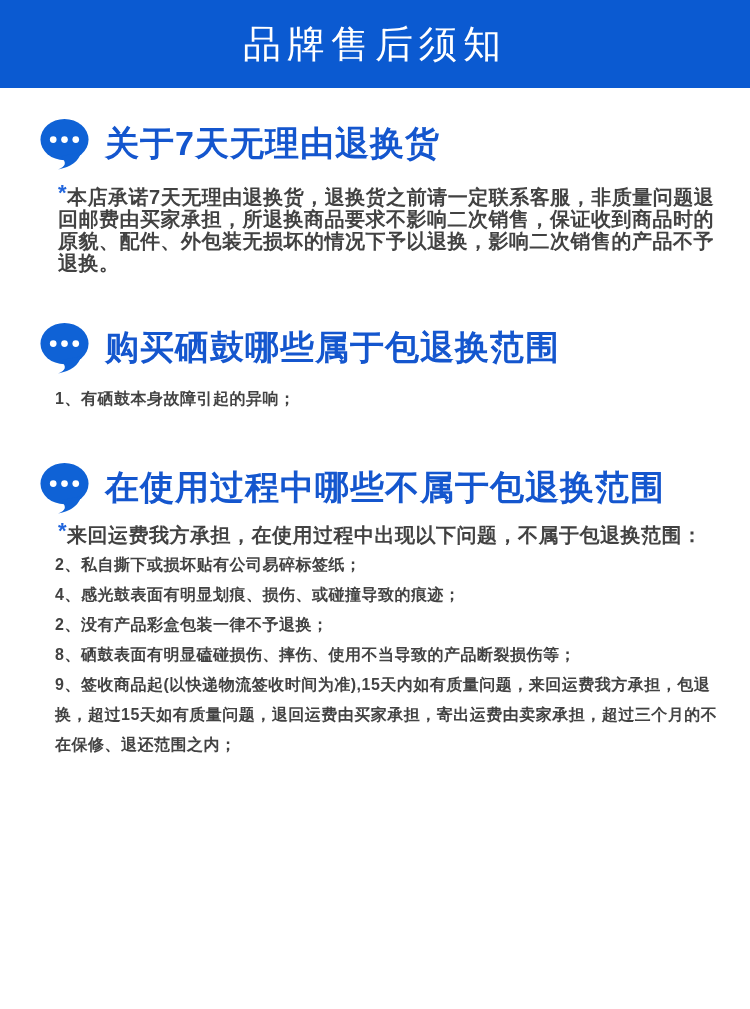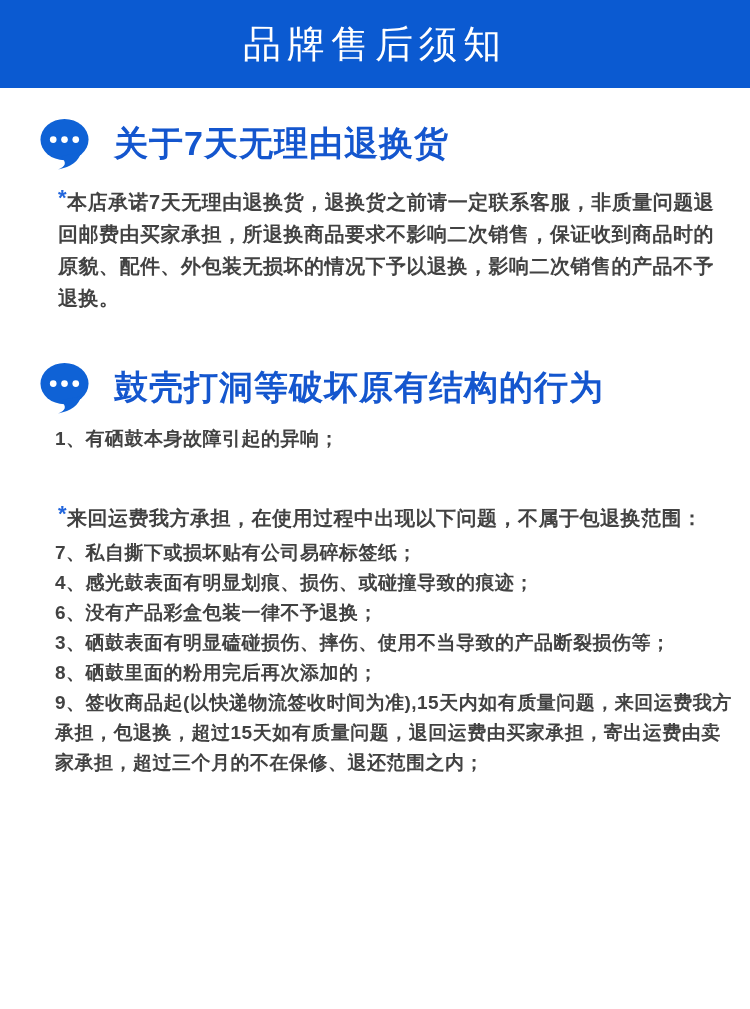--- a/index.html
+++ b/index.html
@@ -28,21 +28,21 @@
     margin: 0;
     color: #ffffff;
     font-size: 38px;
     font-weight: 400;
     letter-spacing: 6px;
   }
   
   .sec-head {
     display: flex;
     align-items: center;
-    gap: 25px;
+    gap: 16px;
     padding-left: 40px;
     height: 52px;
   }
   .bubble {
     display: inline-flex;
     width: 49px;
     height: 51px;
     color: var(--icon, #0f62d6);
     flex: 0 0 auto;
   }
@@ -52,39 +52,39 @@
     color: var(--heading, #1456ce);
     font-size: 34px;
     font-weight: 700;
     letter-spacing: 1px;
     white-space: nowrap;
   }
   
   .intro {
     margin: 14px 26px 0 58px;
     font-size: 20px;
-    line-height: 32px;
+    line-height: 22px;
     font-weight: 700;
     color: var(--body, #424242);
     letter-spacing: 0.5px;
   }
   .star {
     color: var(--accent, #2266dd);
     font-weight: 700;
     font-size: 22px;
     position: relative;
     top: -4px;
   }
   .star.sp { margin-right: 8px; }
   
   .items {
     list-style: none;
     margin: 8px 18px 0 55px;
     padding: 0;
-    font-size: 19px;
+    font-size: 16px;
     line-height: 30px;
     font-weight: 700;
     color: var(--body, #424242);
     letter-spacing: 0.5px;
   }
   .items li { margin: 0; }
   
   .s1 { margin-top: 30px; }
   .s1 .intro { margin-top: 16px; }
   .s2 { margin-top: 48px; }
@@ -123,33 +123,44 @@
     <div class="sec-head">
       <span class="bubble">
         <svg viewBox="0 0 49 52" xmlns="http://www.w3.org/2000/svg" aria-hidden="true">
           <ellipse cx="24.5" cy="21" rx="24.5" ry="21" fill="currentColor"></ellipse>
           <path d="M21 38 C27 45 26 48 18 51.5 C31.5 49 39 43 41.5 34 Z" fill="currentColor"></path>
           <circle cx="13" cy="21" r="3.4" fill="#ffffff"></circle>
           <circle cx="24.5" cy="21" r="3.4" fill="#ffffff"></circle>
           <circle cx="36" cy="21" r="3.4" fill="#ffffff"></circle>
         </svg>
       </span>
-      <h2>鼓壳打洞等破坏原有结构的行为</h2>
+      <h2>购买硒鼓哪些属于包退换范围</h2>
     </div>
     <ul class="items">
       <li>1、有硒鼓本身故障引起的异响；</li>
     </ul>
   </section>
 
   <section class="sec s3">
+    <div class="sec-head">
+      <span class="bubble">
+        <svg viewBox="0 0 49 52" xmlns="http://www.w3.org/2000/svg" aria-hidden="true">
+          <ellipse cx="24.5" cy="21" rx="24.5" ry="21" fill="currentColor"></ellipse>
+          <path d="M21 38 C27 45 26 48 18 51.5 C31.5 49 39 43 41.5 34 Z" fill="currentColor"></path>
+          <circle cx="13" cy="21" r="3.4" fill="#ffffff"></circle>
+          <circle cx="24.5" cy="21" r="3.4" fill="#ffffff"></circle>
+          <circle cx="36" cy="21" r="3.4" fill="#ffffff"></circle>
+        </svg>
+      </span>
+      <h2>在使用过程中哪些不属于包退换范围</h2>
+    </div>
     <p class="intro"><span class="star">*</span><span>来回运费我方承担，在使用过程中出现以下问题，不属于包退换范围：</span></p>
     <ul class="items">
-      <li>7、私自撕下或损坏贴有公司易碎标签纸；</li>
+      <li>2、私自撕下或损坏贴有公司易碎标签纸；</li>
       <li>4、感光鼓表面有明显划痕、损伤、或碰撞导致的痕迹；</li>
-      <li>6、没有产品彩盒包装一律不予退换；</li>
-      <li>3、硒鼓表面有明显磕碰损伤、摔伤、使用不当导致的产品断裂损伤等；</li>
-      <li>8、硒鼓里面的粉用完后再次添加的；</li>
+      <li>2、没有产品彩盒包装一律不予退换；</li>
+      <li>8、硒鼓表面有明显磕碰损伤、摔伤、使用不当导致的产品断裂损伤等；</li>
       <li>9、签收商品起(以快递物流签收时间为准),15天内如有质量问题，来回运费我方承担，包退换，超过15天如有质量问题，退回运费由买家承担，寄出运费由卖家承担，超过三个月的不在保修、退还范围之内；</li>
 
     </ul>
   </section>
 
 </div>
 
 </body></html>

